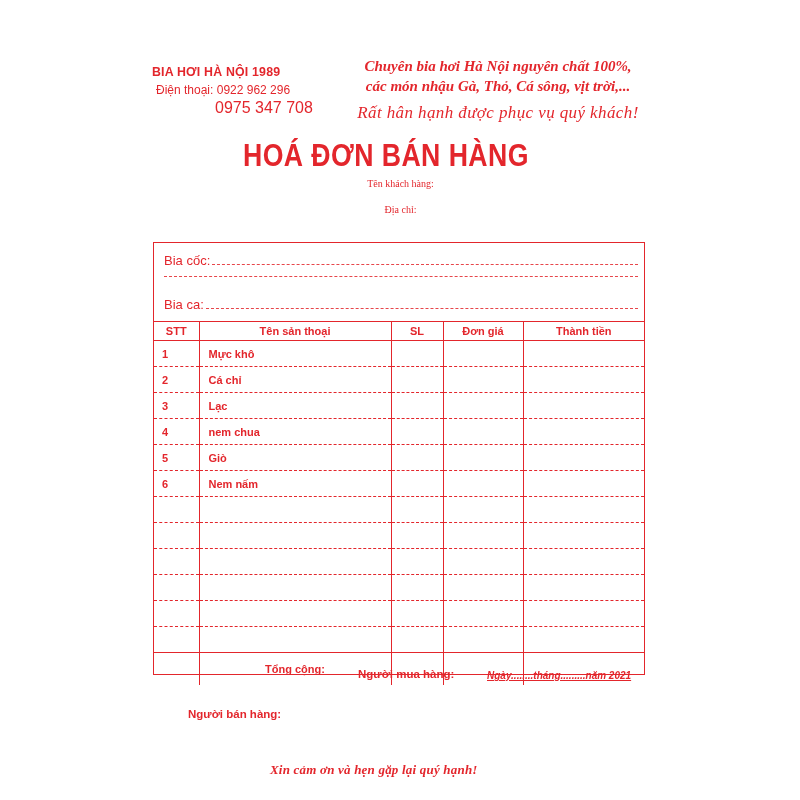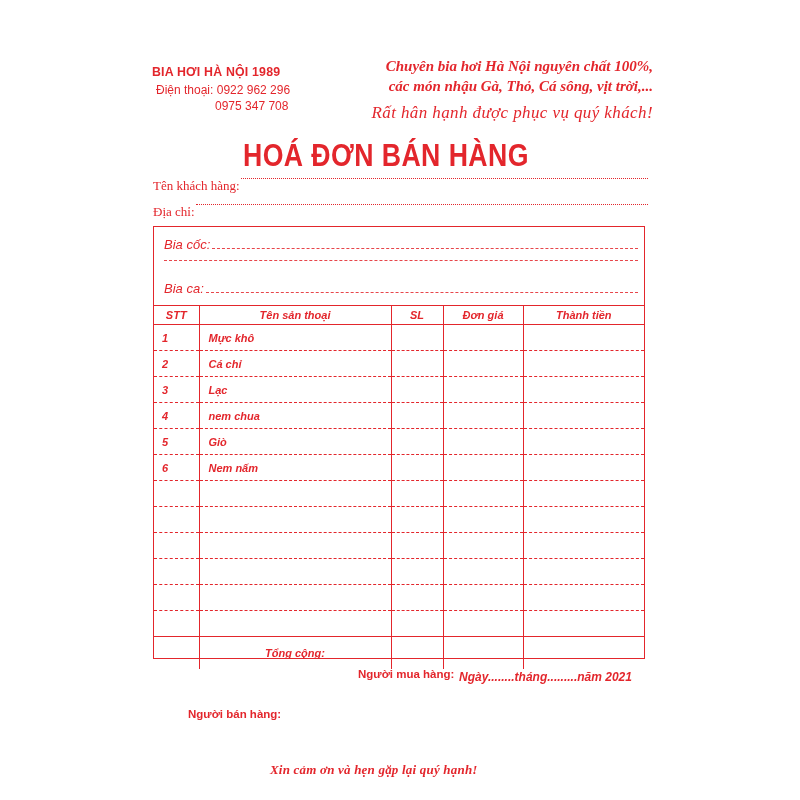--- a/index.html
+++ b/index.html
@@ -1,51 +1,51 @@
 <!DOCTYPE html>
 <html><head>
 <meta charset="utf-8">
 <style>
   html,body{margin:0;padding:0;background:#ffffff;}
   body{width:800px;height:800px;position:relative;overflow:hidden;color:#e3262c;font-family:"Liberation Sans",sans-serif;}
   .abs{position:absolute;white-space:nowrap;}
   .brand{left:152px;top:64px;font-weight:bold;font-size:13px;letter-spacing:0.2px;transform:scaleX(0.95);transform-origin:left;}
   .phone{left:156px;top:83px;font-size:12px;}
-  .phone2{left:215px;top:99px;font-size:12px;}
-  .slogan{font-family:"Liberation Serif",serif;font-style:italic;font-weight:bold;font-size:15px;text-align:right;width:310px;left:343px;}
+  .phone2{left:215px;top:99px;font-size:16px;}
+  .slogan{font-family:"Liberation Serif",serif;font-style:italic;font-weight:bold;font-size:15px;text-align:center;width:310px;left:343px;}
   .s1{top:58px;}
   .s2{top:78px;}
   .s3{top:103px;font-size:17px;font-weight:normal;letter-spacing:0.4px;}
   .title{left:243px;top:138px;font-weight:bold;font-size:31px;transform:scaleX(0.86);transform-origin:left;letter-spacing:0.5px;}
-  .line{left:153px;width:495px;display:flex;align-items:flex-start;font-family:"Liberation Serif",serif;font-size:13px;}
+  .line{left:153px;width:495px;display:flex;align-items:center;font-family:"Liberation Serif",serif;font-size:10px;flex-direction:column;}
   .line .lbl{white-space:nowrap;}
   .line .dots{flex:1;border-bottom:1.5px dotted #e3262c;margin-bottom:3px;margin-left:1px;}
   .l1{top:178px;}
   .l2{top:204px;}
-  .box{left:153px;top:226px;width:490px;height:431px;border:1.5px solid #e3262c;font-style:italic;}
+  .box{left:153px;top:242px;width:490px;height:431px;border:1.5px solid #e3262c;}
   .bline{position:absolute;left:10px;width:474px;display:flex;align-items:flex-end;font-size:13px;}
   .bline .dots{flex:1;border-bottom:1.5px dashed #e3262c;margin-bottom:3px;margin-left:2px;opacity:0.85;}
   .b1{top:10px;}
   .b2{top:33px;}
   .b3{top:54px;align-items:flex-end;}
   table.grid{position:absolute;left:0;top:78px;width:490px;border-collapse:collapse;table-layout:fixed;}
   table.grid td, table.grid th{padding:0;border-left:1px solid #e3262c;border-right:1px solid #e3262c;font-size:11px;font-weight:bold;}
   table.grid tr.head th{height:18px;border-top:1.5px solid #e3262c;border-bottom:1.5px solid #e3262c;text-align:center;}
   table.grid tr.row td{height:25px;border-bottom:1px dashed #e3262c;}
   table.grid tr.row.last td{border-bottom:1.5px solid #e3262c;}
   table.grid tr.total td{height:32px;}
   table.grid tr td:first-child, table.grid tr th:first-child{border-left:none;margin-left:11px;}
   table.grid tr td:last-child, table.grid tr th:last-child{border-right:none;}
   .c-stt{padding-left:8px !important;}
   .c-name{padding-left:9px !important;}
   .total-lbl{text-align:center;}
   .footer{top:668px;font-weight:bold;font-size:11.5px;}
   .f1{left:188px;margin-top:40px;}
   .f2{left:358px;}
-  .f3{left:459px;font-style:italic;font-size:12px;top:670px;}
+  .f3{left:487px;font-style:italic;font-size:10px;top:670px;text-decoration:underline;}
   .thanks{left:270px;top:762px;font-family:"Liberation Serif",serif;font-style:italic;font-weight:bold;font-size:13px;letter-spacing:0.2px;}
 </style>
 </head>
 <body>
 
 <div class="abs brand">BIA HƠI HÀ NỘI 1989</div>
 <div class="abs phone">Điện thoại: 0922 962 296</div>
 <div class="abs phone2">0975 347 708</div>
 
 <div class="abs slogan s1">Chuyên bia hơi Hà Nội nguyên chất 100%,</div>

